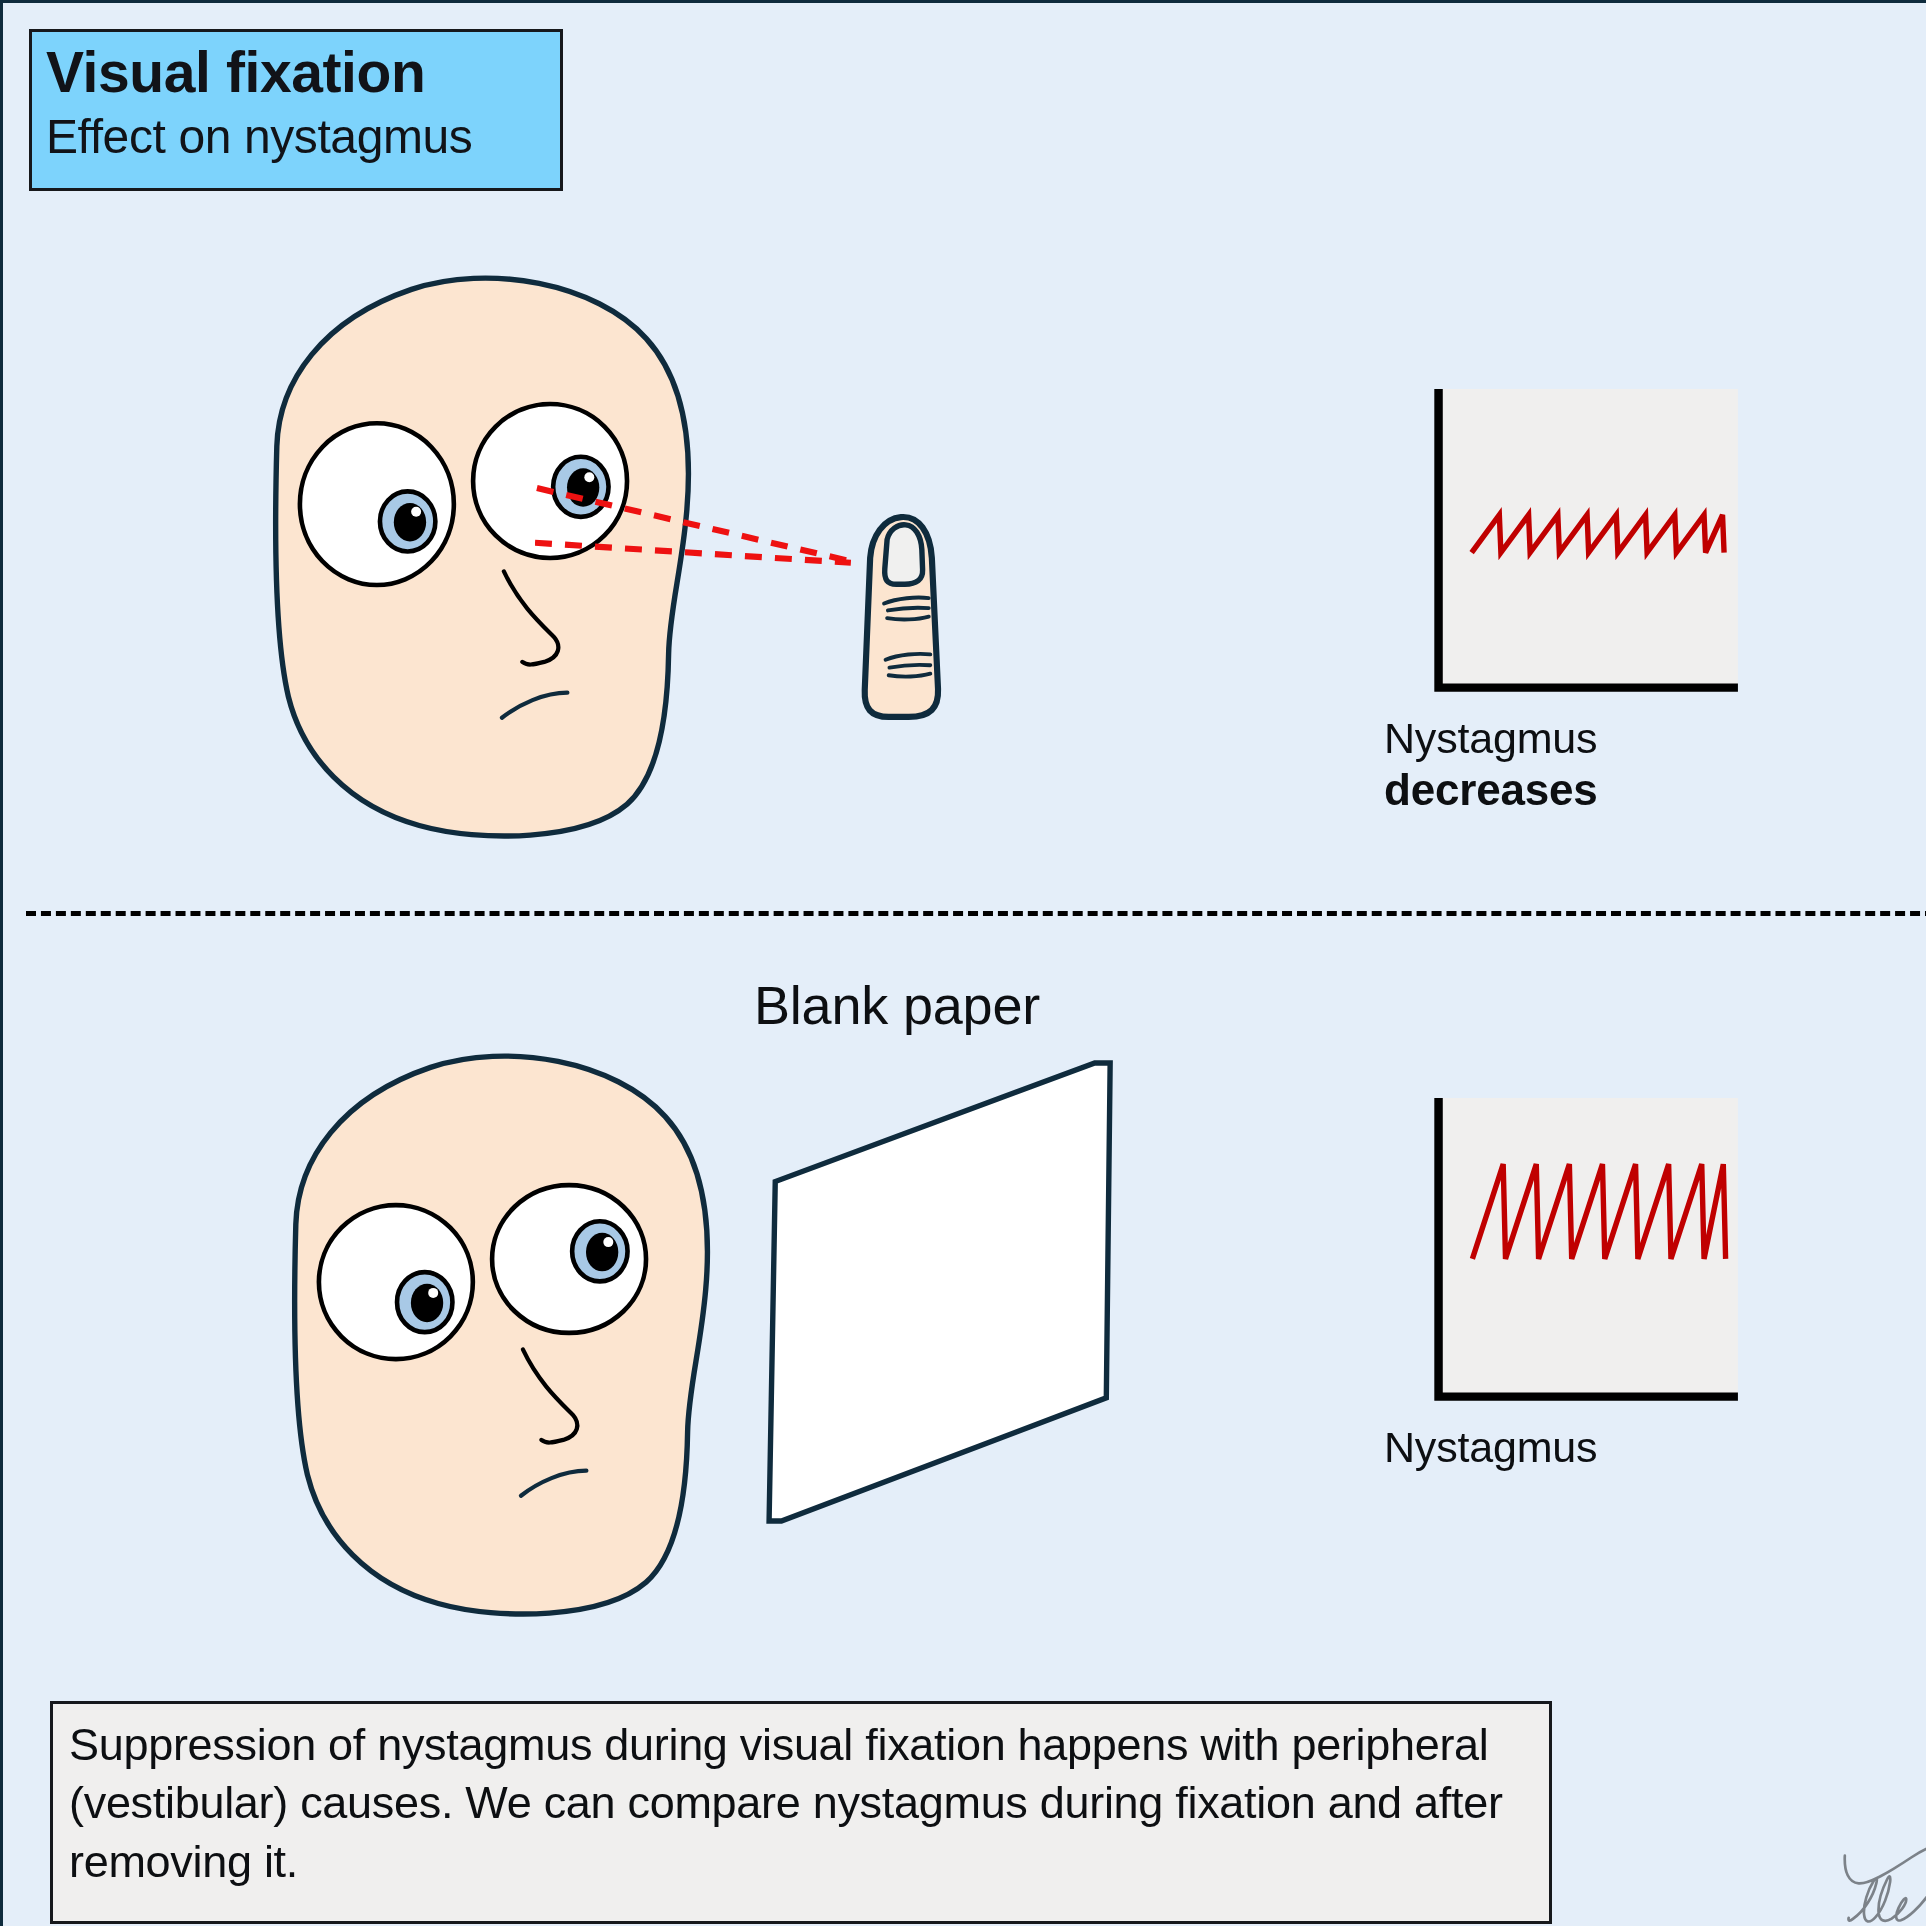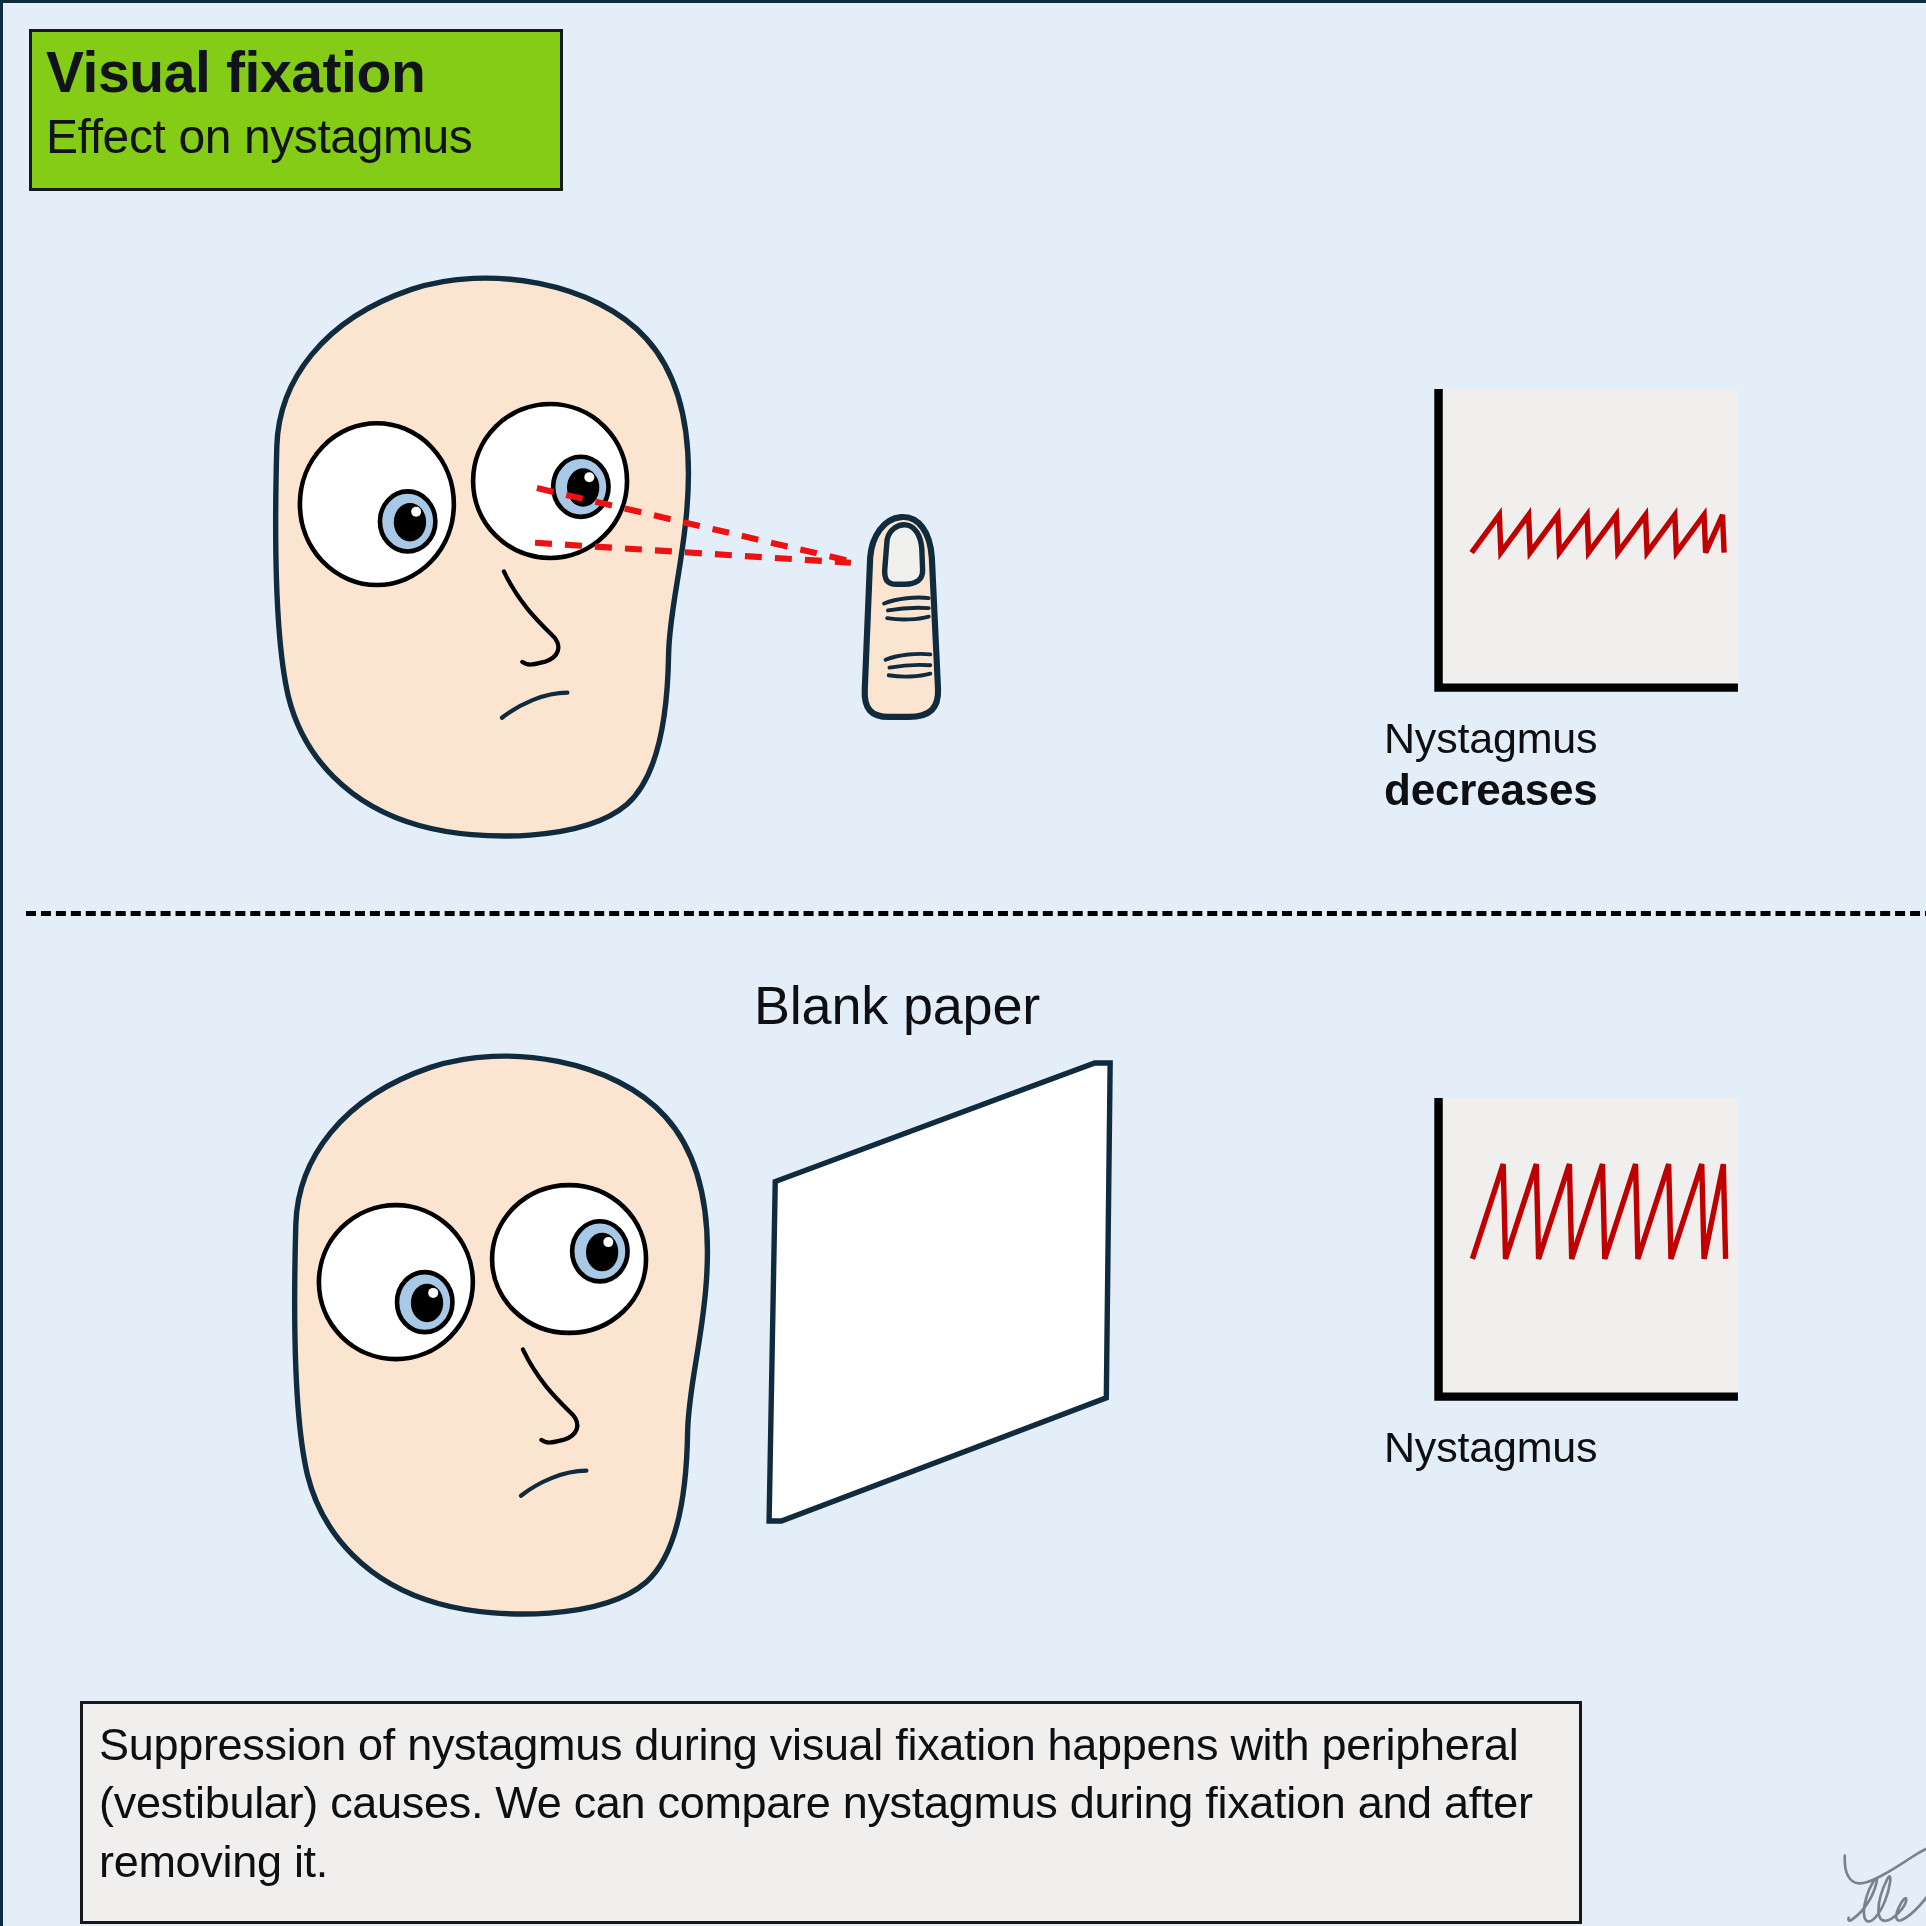--- a/index.html
+++ b/index.html
@@ -18,21 +18,21 @@
     font-family: "Liberation Sans", sans-serif;
   }
 
   
   #title-box {
     position: absolute;
     left: 26px;
     top: 26px;
     width: 534px;
     height: 162px;
-    background: #84cc16;
+    background: #7dd3fc;
     border: 3.5px solid #16181c;
     box-sizing: border-box;
     padding: 10.8px 14px 0 14px;
   }
   #title-main {
     font-size: 57px;
     font-weight: bold;
     line-height: 1.04;
     color: #111318;
     letter-spacing: -0.4px;
@@ -92,21 +92,21 @@
     top: 971px;
     width: 347px;
     font-size: 54px;
     color: #0d0f12;
     letter-spacing: -0.2px;
   }
 
   
   #caption-box {
     position: absolute;
-    left: 77px;
+    left: 47px;
     top: 1698px;
     width: 1502px;
     height: 223px;
     background: #f0efee;
     border: 3.5px solid #16181c;
     box-sizing: border-box;
     padding: 11.6px 16px;
   }
   #caption-text {
     font-size: 45px;

